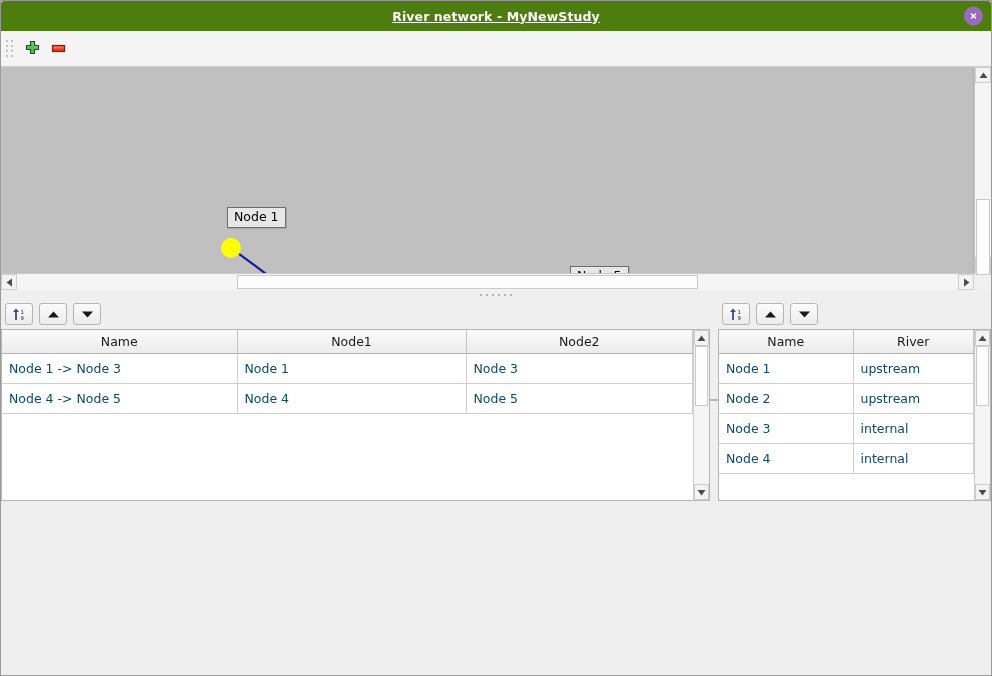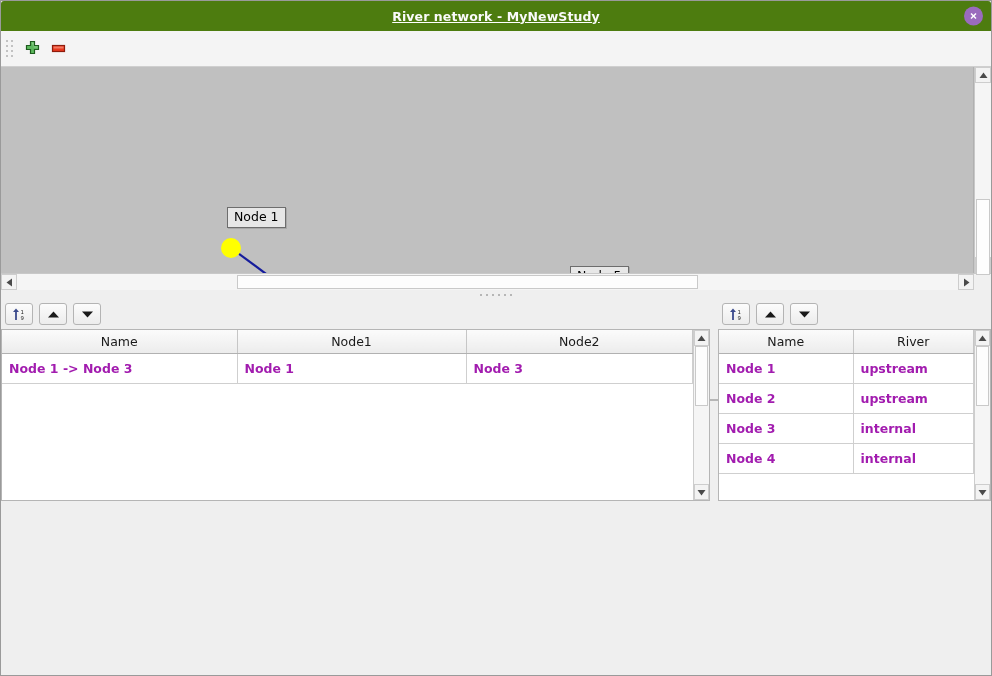--- a/index.html
+++ b/index.html
@@ -202,23 +202,23 @@
     font-size: 12.5px;
     height: 23px;
     color: #1a1a1a;
     text-align: center;
   }
   table.grid td {
     border-right: 1px solid #cfcfcf;
     border-bottom: 1px solid #cfcfcf;
     height: 30px;
     padding: 7px 7px;
-    color: #a21caf;
+    color: #0c4a6e;
     background: #fff;
-    overflow: hidden; white-space: nowrap; text-overflow: ellipsis; font-weight: bold;
+    overflow: hidden; white-space: nowrap; text-overflow: ellipsis;
   }
   table.grid tr:last-child td { border-bottom: 1px solid #cfcfcf; }
   .tbl-vscroll {
     width: 16px; flex: 0 0 16px;
     background: #f3f3f3;
     border-left: 1px solid #cdcdcd;
     display: flex; flex-direction: column;
   }
   .statusbar { flex: 1 1 auto; background:#efefef; }
 </style>
@@ -376,20 +376,25 @@
                 <th>Node1</th>
                 <th>Node2</th>
               </tr>
             </thead>
             <tbody id="branch-body">
                 <tr>
                   <td>Node 1 -&gt; Node 3</td>
                   <td>Node 1</td>
                   <td>Node 3</td>
                 </tr>
+                <tr>
+                  <td>Node 4 -&gt; Node 5</td>
+                  <td>Node 4</td>
+                  <td>Node 5</td>
+                </tr>
               </tbody>
           </table>
         </div>
         <div class="tbl-vscroll">
           <div class="sb-arrow">
             <svg width="9" height="7" viewBox="0 0 9 7">
               <polygon points="4.5,0.5 8.5,6 0.5,6" fill="#4a4a4a"></polygon>
             </svg>
           </div>
           <div class="sb-track">

